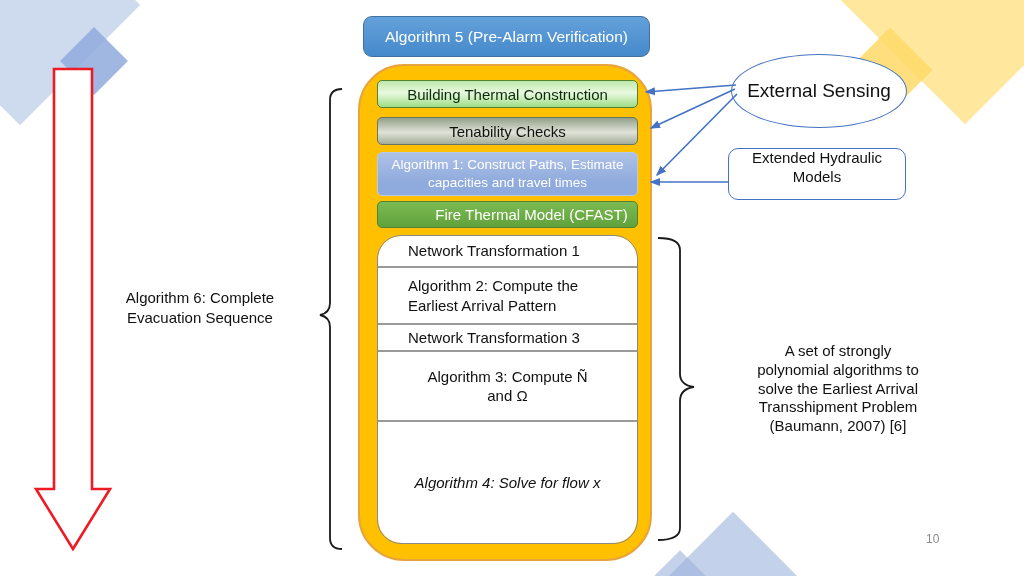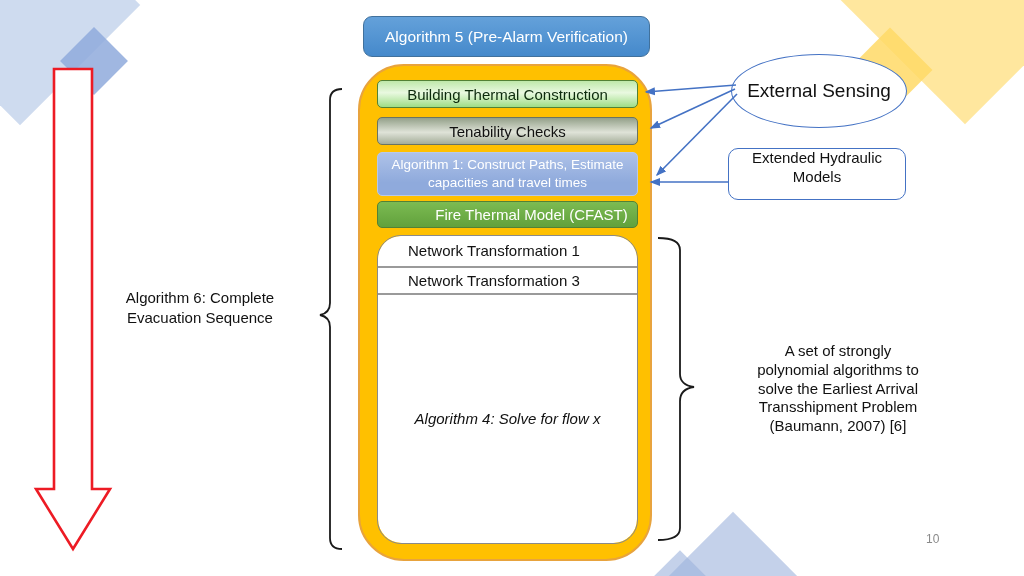--- a/index.html
+++ b/index.html
@@ -135,22 +135,28 @@
   <span>Algorithm 1: Construct Paths, Estimate capacities and travel times</span>
 </div>
 <div class="abs pipe-box box-dkgreen">
   <span>Fire Thermal Model (CFAST)</span>
 </div>
 
 <div class="stack abs">
   <div class="step s1">
       <span>Network Transformation 1</span>
     </div>
+  <div class="step s2">
+      <span>Algorithm 2: Compute the Earliest Arrival Pattern</span>
+    </div>
   <div class="step s5">
       <span>Network Transformation 3</span>
+    </div>
+  <div class="step s6">
+      <span>Algorithm 3: Compute Ñ and Ω</span>
     </div>
   <div class="step s7">
       <span>Algorithm 4: Solve for flow x</span>
     </div>
 </div>
 
 <div class="abs ellipse">
   <span>External Sensing</span>
 </div>
 <div class="abs hydraulic">

